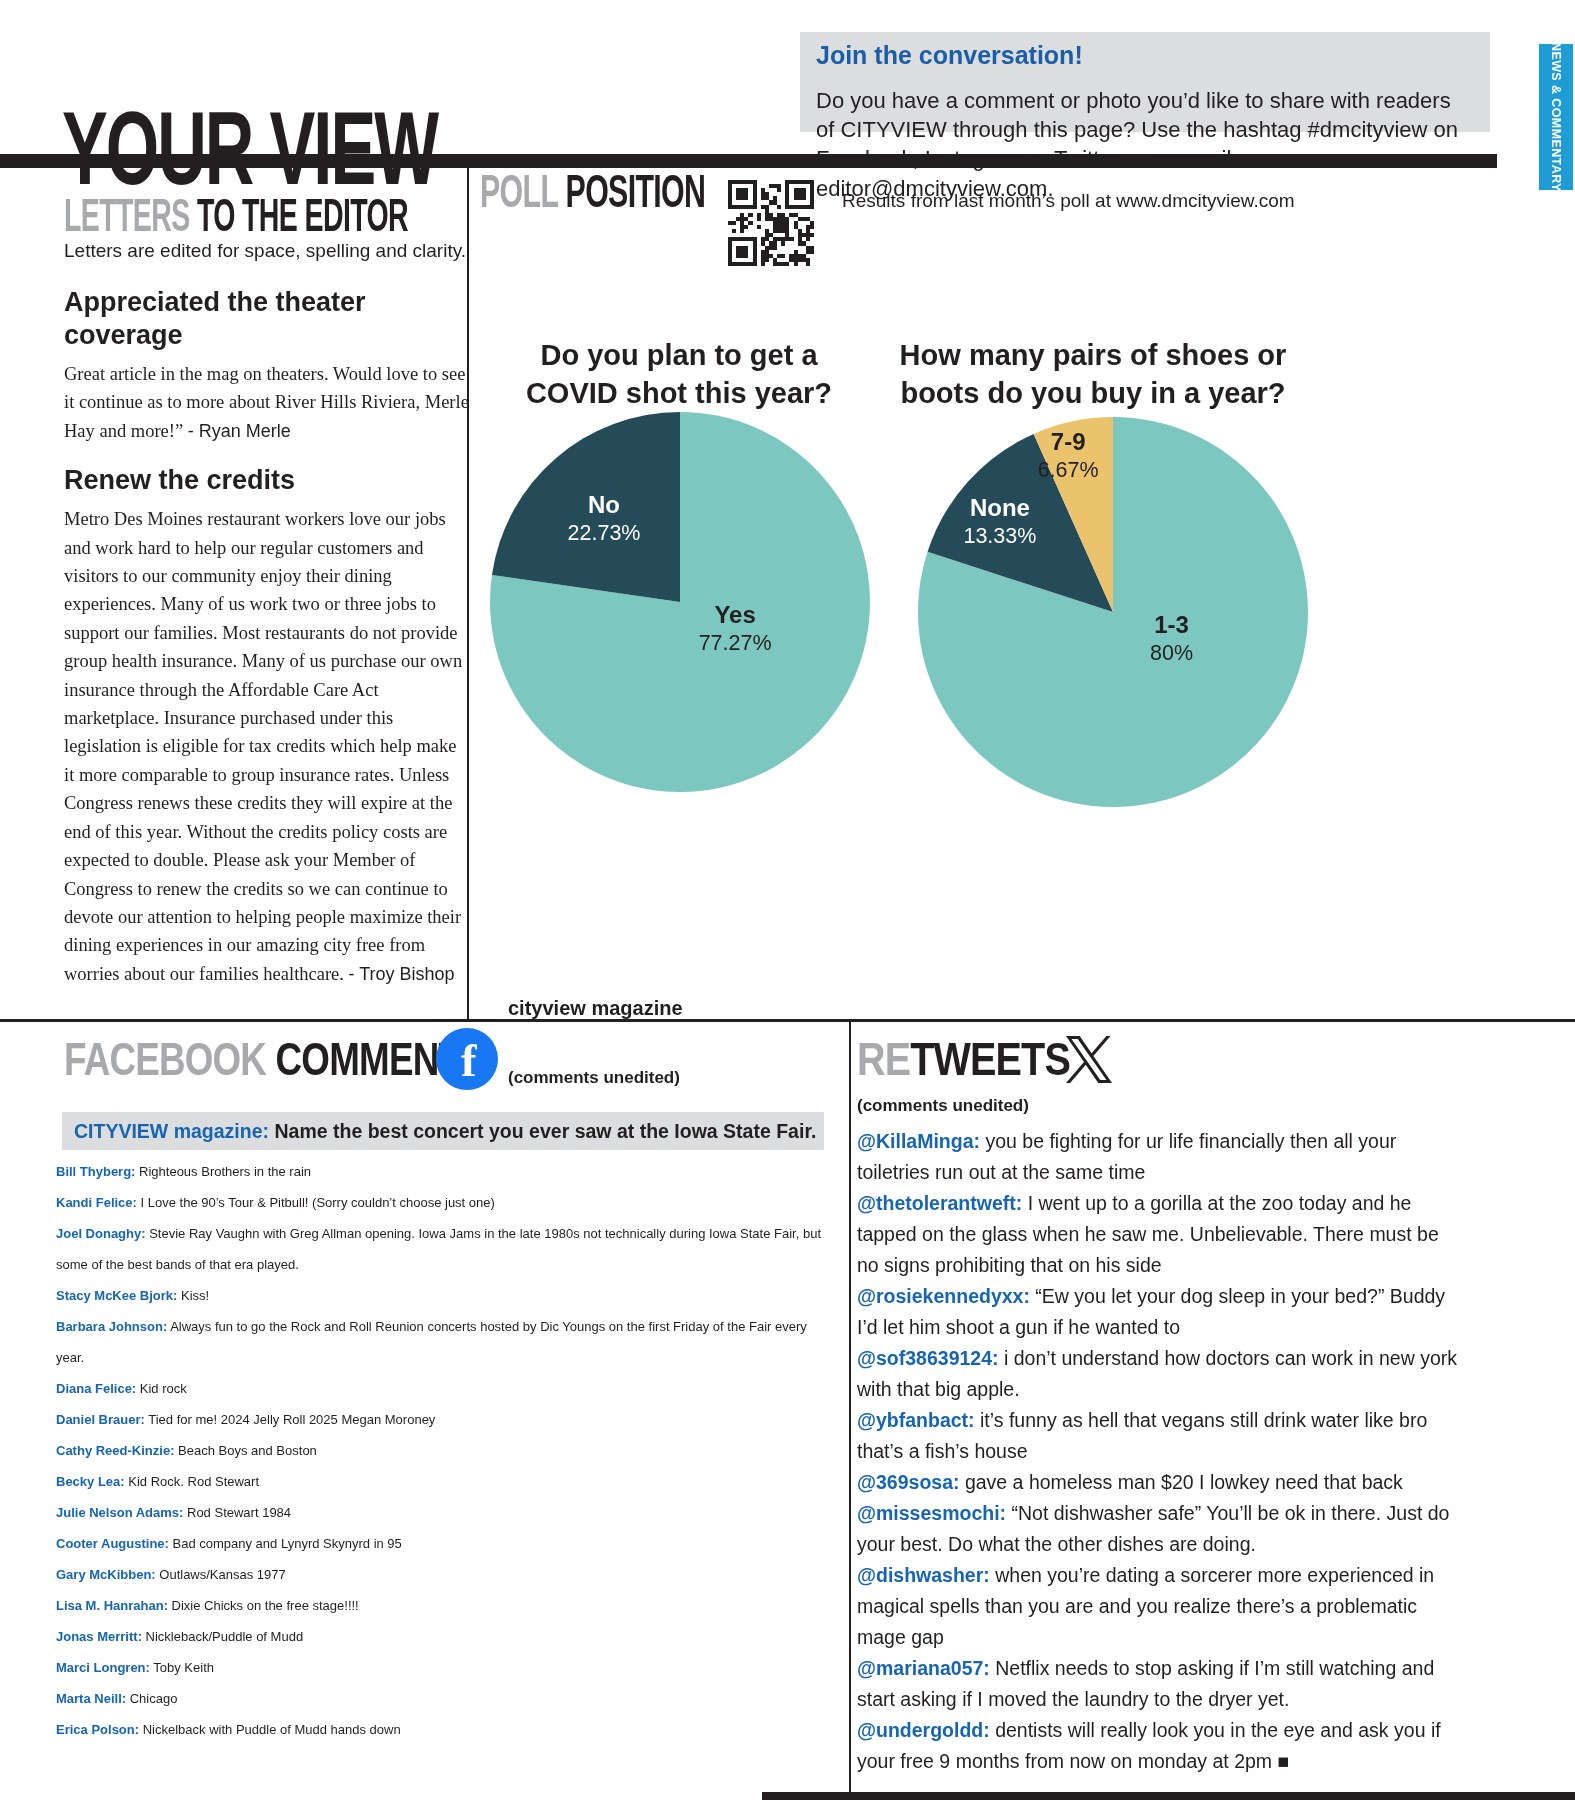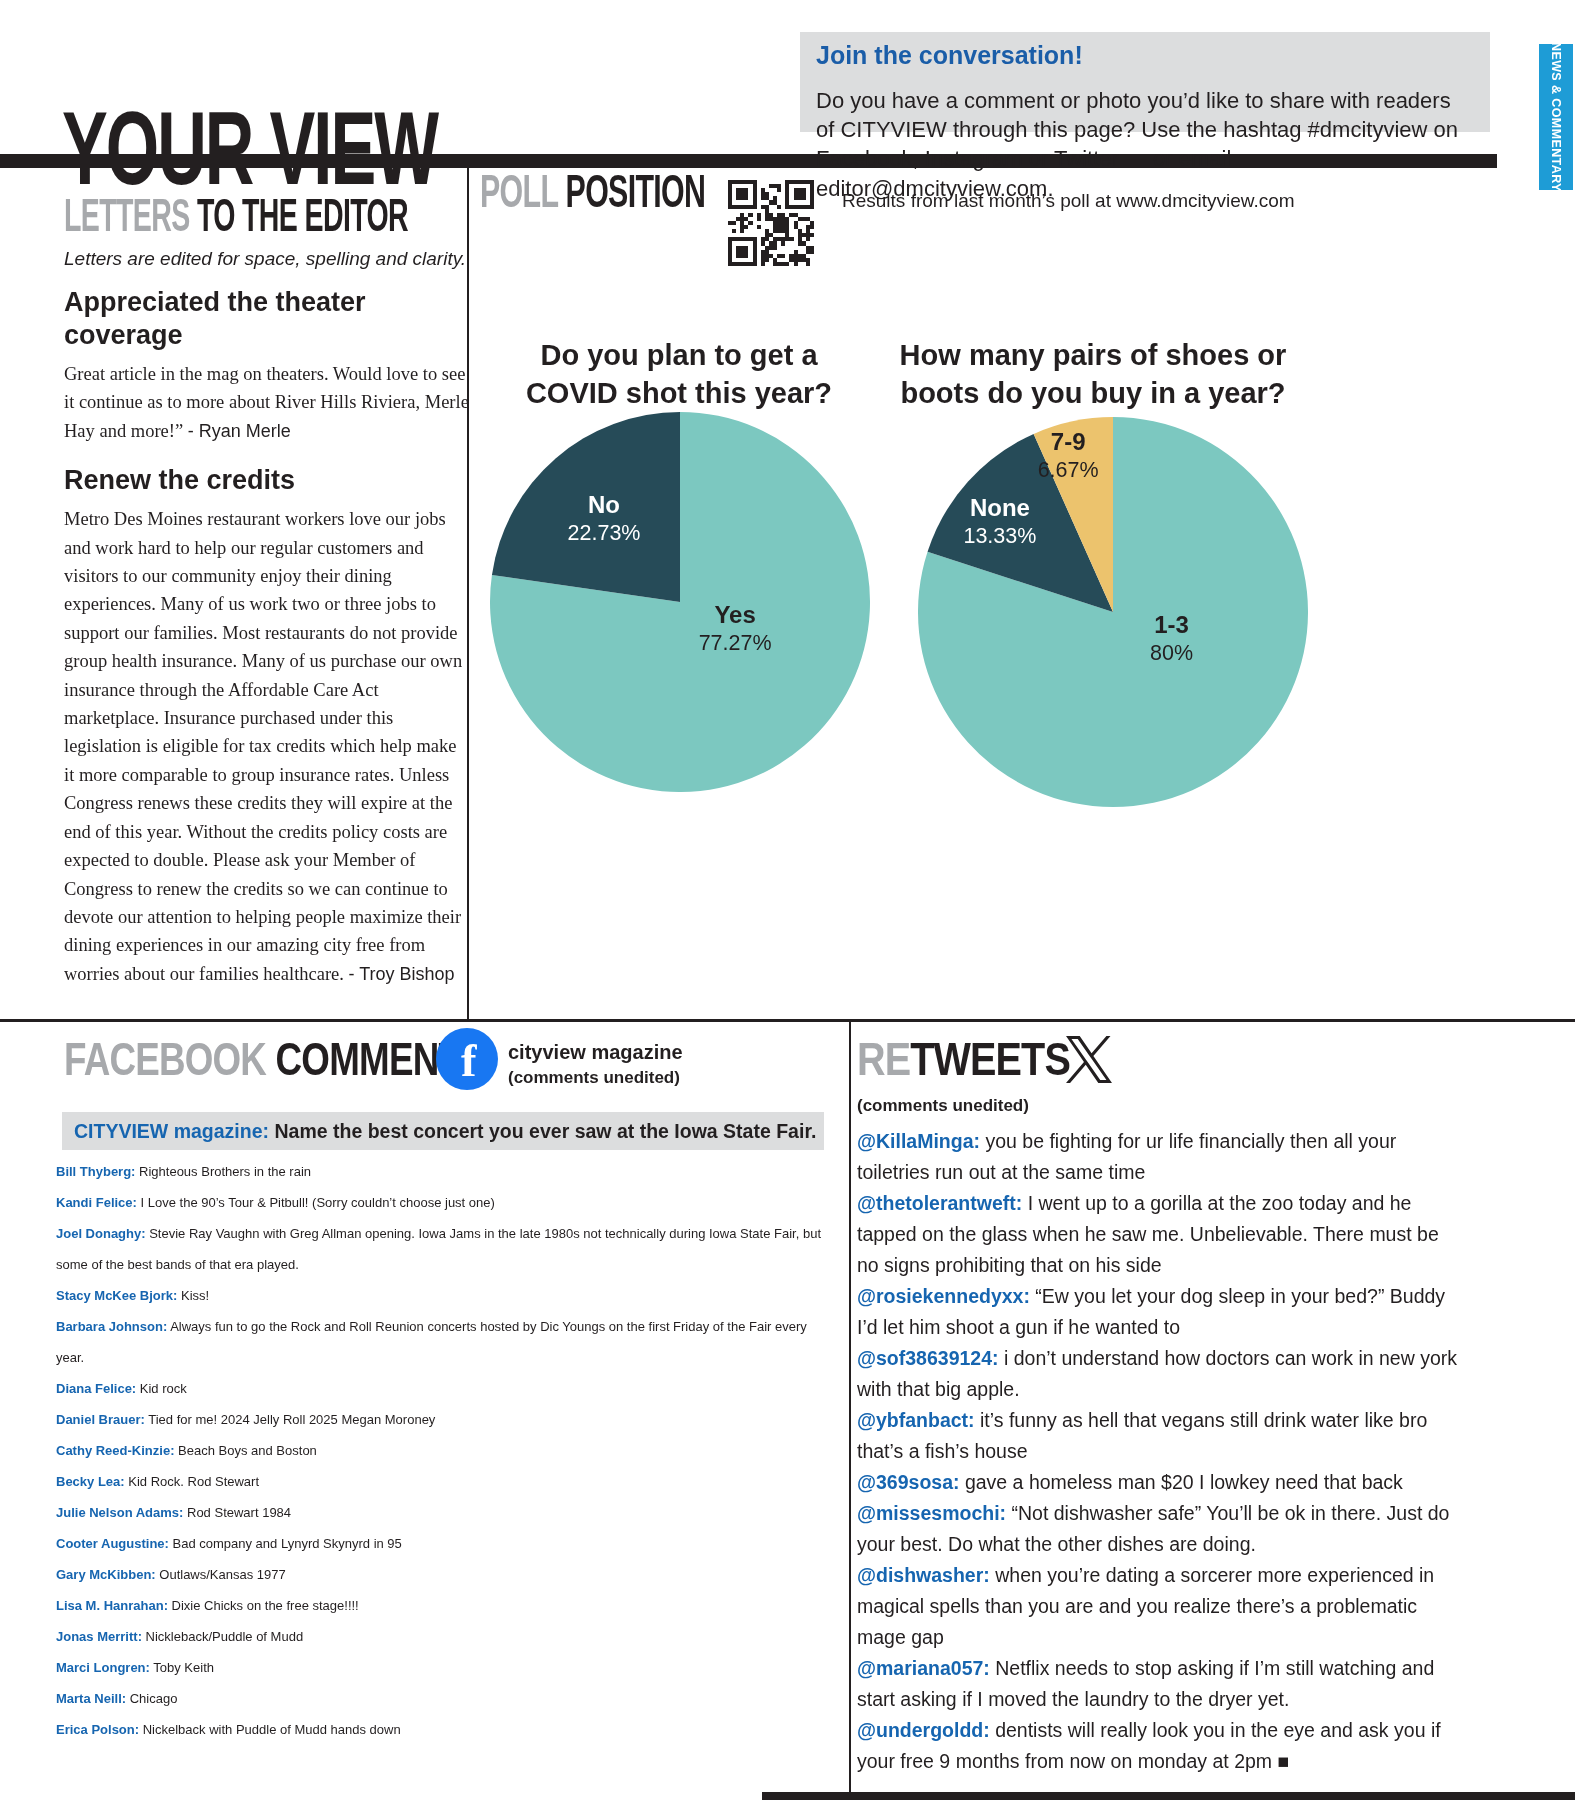--- a/index.html
+++ b/index.html
@@ -23,21 +23,21 @@
   
   .section-h{font-size:46px;font-weight:bold;letter-spacing:-1px;white-space:nowrap;
              transform-origin:0 0;line-height:1;margin:0;}
   .gray{color:var(--heading-gray);}
   .h-letters{left:64px;top:192px;transform:scaleX(.62);}
   .h-poll{left:480px;top:168px;transform:scaleX(.66);}
   .h-facebook{left:64px;top:1036px;transform:scaleX(.80);}
   .h-retweets{left:857px;top:1036px;transform:scaleX(.86);}
 
   
-  .letters-sub{left:64px;top:248px;font-size:19px;font-style:italic;}
+  .letters-sub{left:64px;top:240px;font-size:19px;}
   .letters-list{left:64px;top:286px;width:405px;}
   .letter{margin-bottom:19px;}
   .letter-title{font-size:27px;line-height:33px;font-weight:bold;margin:0 0 8px;}
   .letter-body{font-family:"Liberation Serif",serif;font-size:18.5px;line-height:28.4px;margin:0;}
   .letter-author{font-family:"Liberation Sans",sans-serif;font-size:18px;}
 
   
   .vline1{left:467px;top:168px;width:2px;height:852px;background:#231f20;}
   .qr{left:728px;top:180px;width:86px;height:86px;}
   .poll-caption{left:842px;top:190px;font-size:19px;}
@@ -49,21 +49,21 @@
   .slice-pct{font-size:21.5px;}
   .pie1{left:490px;top:412px;}
   .pie2{left:918px;top:417px;}
 
   
   .hline{left:0;top:1019px;width:1575px;height:3px;background:#231f20;}
   .vline2{left:849px;top:1022px;width:2px;height:778px;background:#231f20;}
   .bottom-bar{left:762px;top:1792px;width:813px;height:8px;background:#231f20;}
 
   .fb-logo{left:436px;top:1028px;}
-  .fb-account{left:508px;top:1040px;font-size:20px;font-weight:bold;line-height:1.2;}
+  .fb-account{left:508px;top:996px;font-size:20px;font-weight:bold;line-height:1.2;}
   .fb-note{left:508px;top:1068px;font-size:17px;font-weight:bold;}
   .fb-prompt{left:62px;top:1112px;width:762px;height:38px;background:var(--highlight-gray);
              font-size:19.5px;font-weight:bold;line-height:38px;padding-left:12px;
              box-sizing:border-box;white-space:nowrap;overflow:hidden;}
   .comments{left:56px;top:1156px;width:768px;font-size:13px;line-height:31px;}
   .comments p,.tweets p{margin:0;}
   .c-name{color:var(--accent-blue);font-weight:bold;}
 
   .x-logo{left:1066px;top:1036px;}
   .rt-note{left:857px;top:1096px;font-size:17px;font-weight:bold;}

